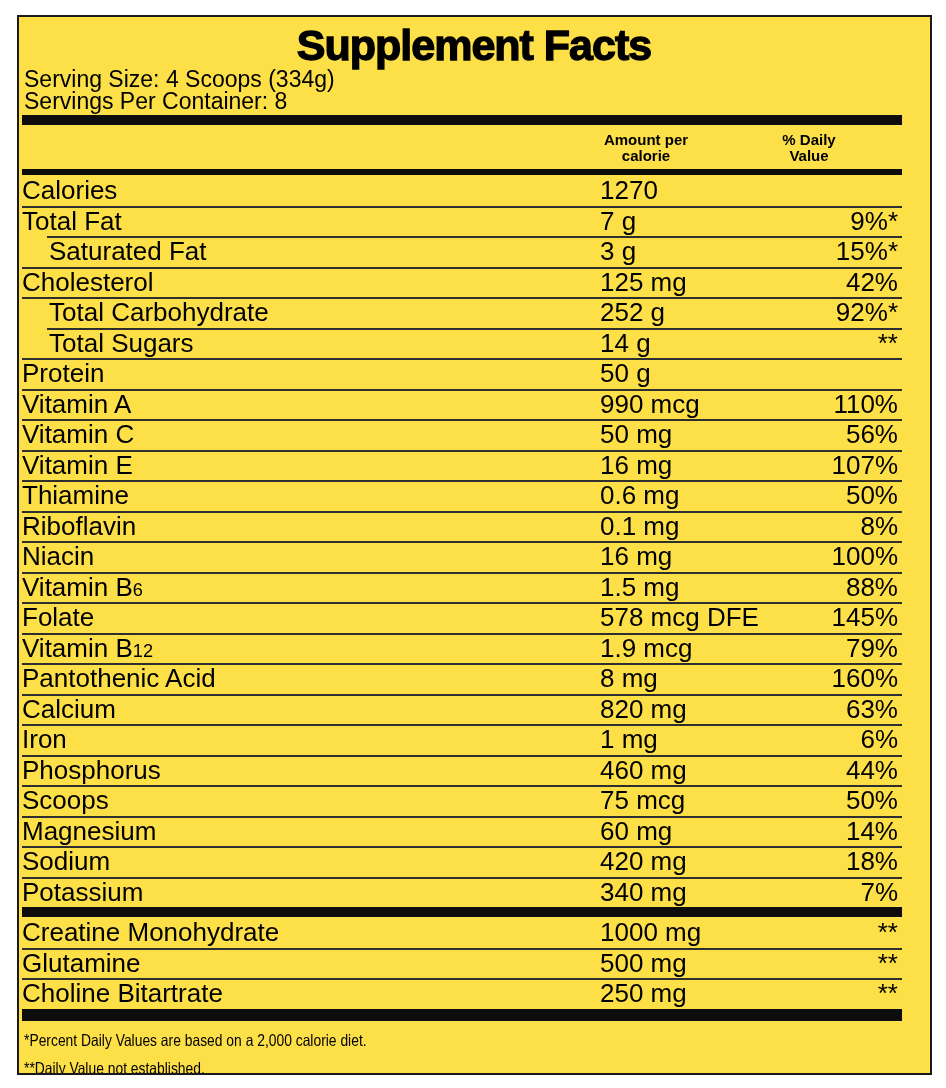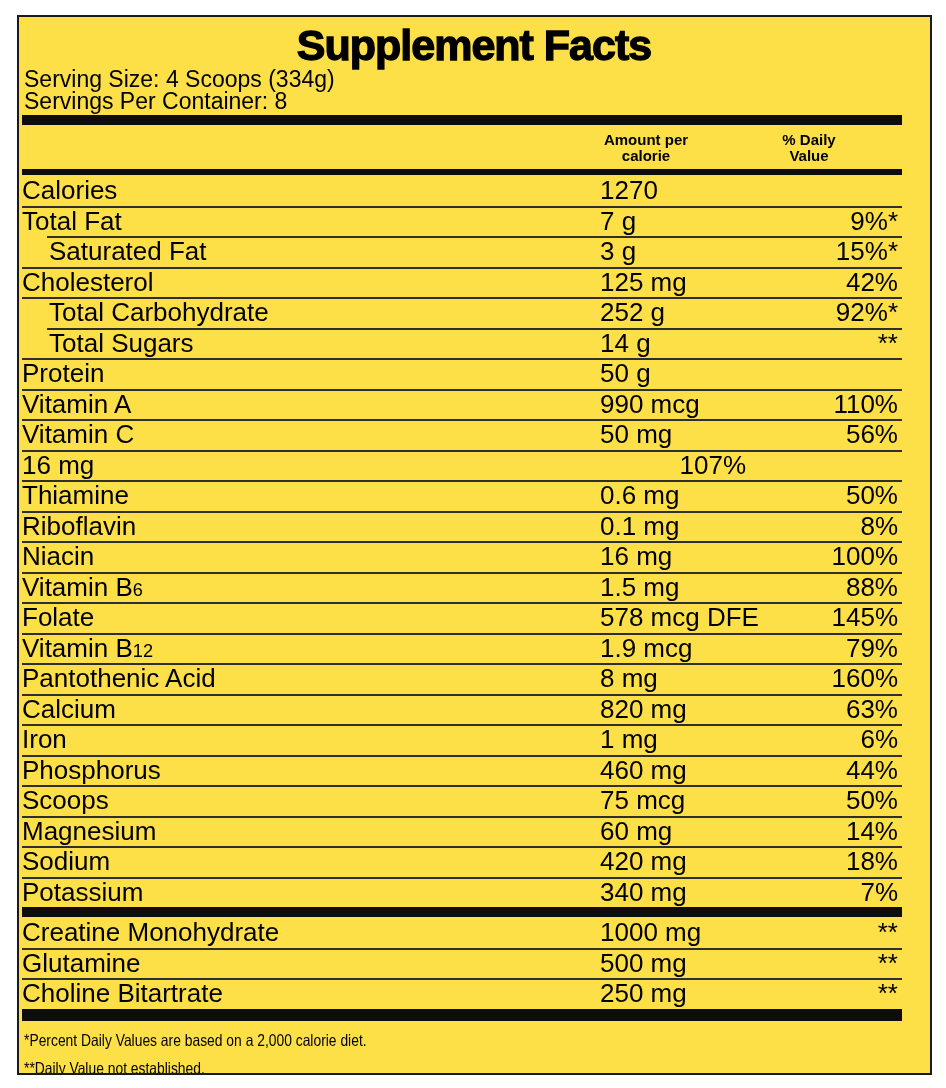--- a/index.html
+++ b/index.html
@@ -153,20 +153,21 @@
     <span class="name"><span class="nm">Vitamin A</span></span>
     <span class="amt">990 mcg</span>
     <span class="dv">110%</span>
   </div>
       <div class="row sep-full">
     <span class="name"><span class="nm">Vitamin C</span></span>
     <span class="amt">50 mg</span>
     <span class="dv">56%</span>
   </div>
       <div class="row sep-full">
+    <span class="name"><span class="nm">Vitamin E</span></span>
     <span class="amt">16 mg</span>
     <span class="dv">107%</span>
   </div>
       <div class="row sep-full">
     <span class="name"><span class="nm">Thiamine</span></span>
     <span class="amt">0.6 mg</span>
     <span class="dv">50%</span>
   </div>
       <div class="row sep-full">
     <span class="name"><span class="nm">Riboflavin</span></span>

